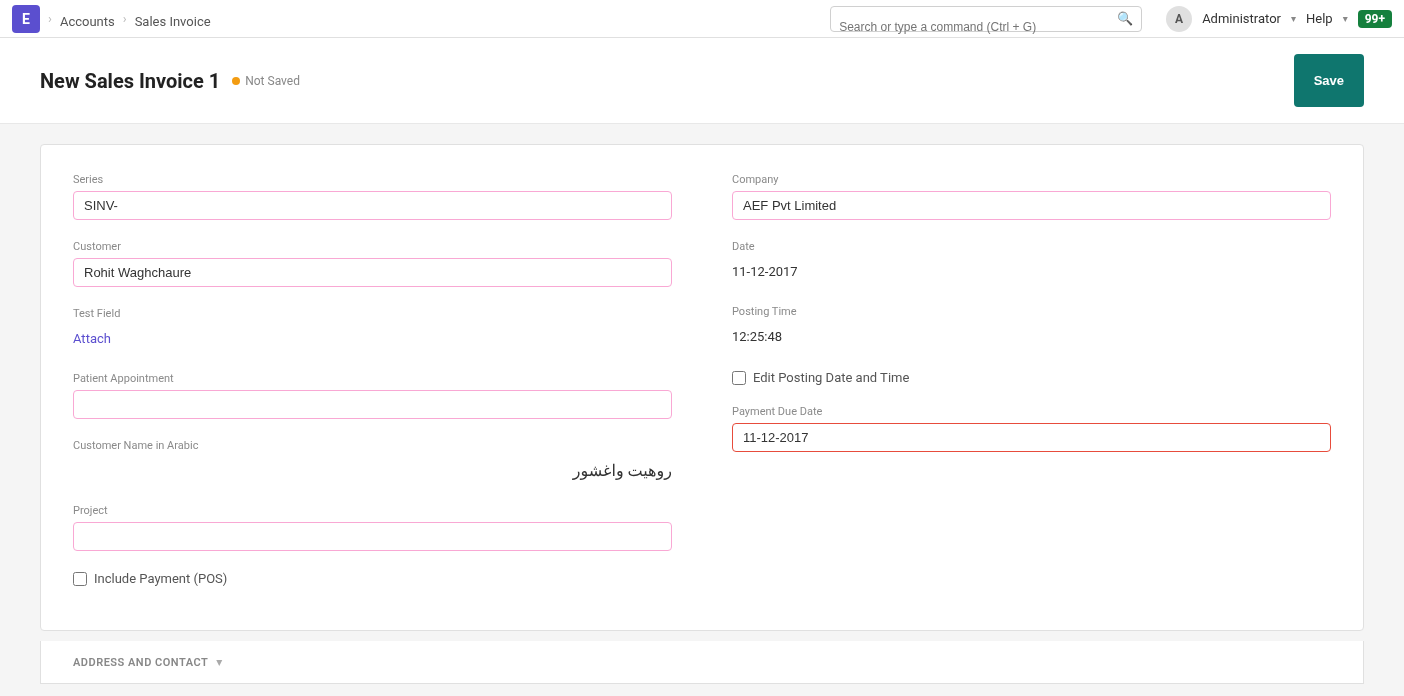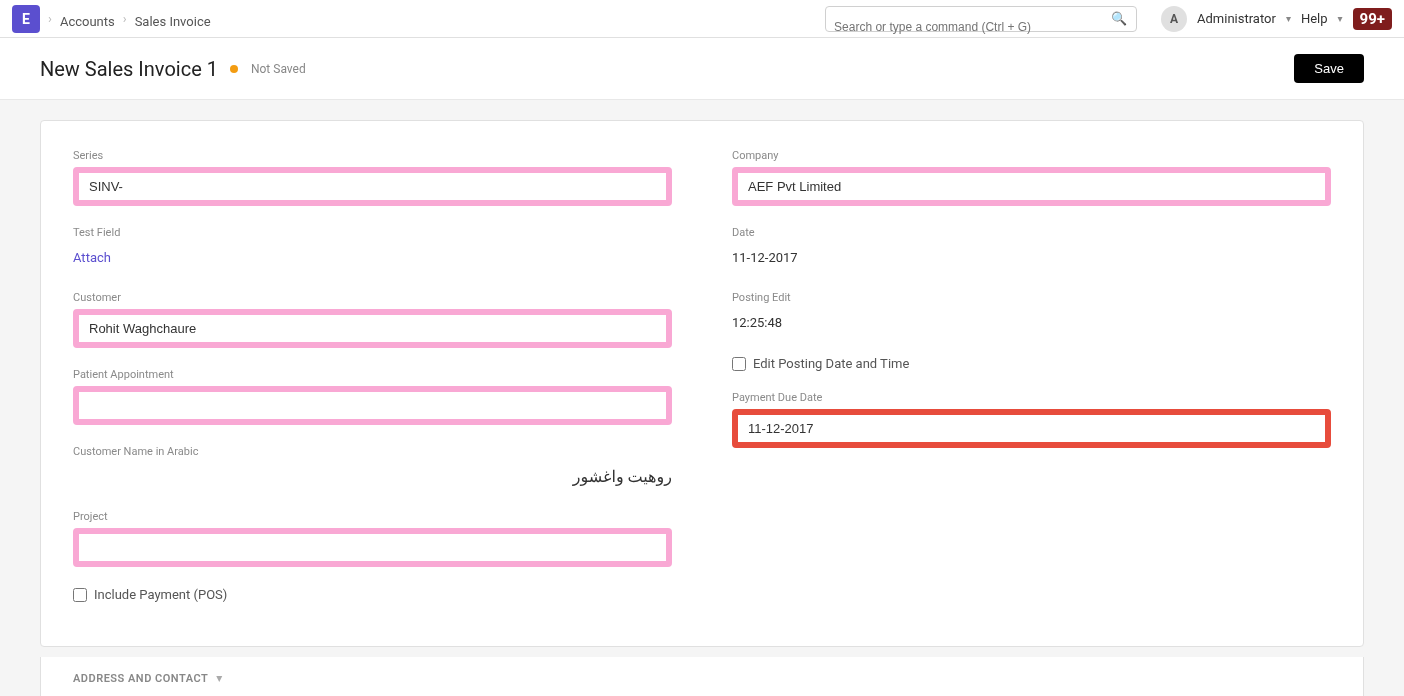--- a/index.html
+++ b/index.html
@@ -50,51 +50,51 @@
     .avatar-circle {
       width: 26px; height: 26px;
       background: #e0e0e0;
       border-radius: 50%;
       display: flex; align-items: center; justify-content: center;
       font-size: 12px; font-weight: bold; color: #555;
     }
     .admin-label { font-size: 13px; color: #333; cursor: pointer; }
     .help-label { font-size: 13px; color: #333; cursor: pointer; }
     .notif-badge {
-      background: #7f1d1d;
+      background: #15803d;
       color: #fff;
       border-radius: 4px;
       padding: 2px 7px;
-      font-size: 15px;
+      font-size: 12px;
       font-weight: bold;
     }
     .chevron { font-size: 10px; color: #888; }
 
     
     .page-header {
       background: #fff;
       border-bottom: 1px solid #e8e8e8;
       padding: 16px 40px;
       display: flex; align-items: center; justify-content: space-between;
     }
-    .page-title { font-size: 20px; font-weight: 400; color: #222; }
+    .page-title { font-size: 20px; font-weight: 700; color: #222; }
     .status-badge {
-      display: inline-flex; align-items: center; gap: 13px;
+      display: inline-flex; align-items: center; gap: 5px;
       margin-left: 12px;
       font-size: 12px; color: #888;
     }
     .status-dot { width: 8px; height: 8px; border-radius: 50%; background: #f39c12; display: inline-block; }
     .save-btn {
-      background: #000000;
+      background: #0f766e;
       color: #fff;
       border: none;
       border-radius: 4px;
-      padding: 7px 20px;
-      font-size: 13px;
-      font-weight: 400;
+      padding: 19px 20px;
+      font-size: 13px;
+      font-weight: 700;
       cursor: pointer;
     }
 
     
     .main-content {
       padding: 20px 40px;
     }
     .form-card {
       background: #fff;
       border: 1px solid #e0e0e0;
@@ -110,21 +110,21 @@
       margin-bottom: 20px;
     }
     .form-label {
       font-size: 11px;
       color: #8a8a8a;
       margin-bottom: 5px;
       display: block;
     }
     .form-input {
       width: 100%;
-      border: 6px solid #f9a8d4;
+      border: 1px solid #f9a8d4;
       border-radius: 4px;
       padding: 6px 10px;
       font-size: 13px;
       color: #333;
       outline: none;
       background: #fff;
     }
     .form-input.error { border-color: #e74c3c; }
     .form-static {
       font-size: 13px;
@@ -215,32 +215,32 @@
     <div class="form-grid">
 
       <div>
 
         <div class="form-group">
           <label class="form-label">Series</label>
           <input class="form-input" type="text" value="SINV-" style="">
         </div>
 
         <div class="form-group">
+          <label class="form-label">Customer</label>
+          <input class="form-input" type="text" value="Rohit Waghchaure" style="">
+        </div>
+
+        <div class="form-group">
           <label class="form-label">Test Field</label>
           <div class="form-static">
             <a class="attach-link">Attach</a>
           </div>
         </div>
 
         <div class="form-group">
-          <label class="form-label">Customer</label>
-          <input class="form-input" type="text" value="Rohit Waghchaure" style="">
-        </div>
-
-        <div class="form-group">
           <label class="form-label">Patient Appointment</label>
           <input class="form-input" type="text" style="">
         </div>
 
         <div class="form-group">
           <label class="form-label">Customer Name in Arabic</label>
           <div class="form-static-arabic">روهيت واغشور</div>
         </div>
 
 
@@ -262,21 +262,21 @@
           <label class="form-label">Company</label>
           <input class="form-input" type="text" value="AEF Pvt Limited" style="">
         </div>
 
         <div class="form-group">
           <label class="form-label">Date</label>
           <div class="form-static">11-12-2017</div>
         </div>
 
         <div class="form-group">
-          <label class="form-label">Posting Edit</label>
+          <label class="form-label">Posting Time</label>
           <div class="form-static">12:25:48</div>
         </div>
 
         <div class="form-group">
           <div class="checkbox-row" style="margin-bottom:0;">
             <input type="checkbox" id="edit-posting" style="">
             <label for="edit-posting">Edit Posting Date and Time</label>
           </div>
         </div>
 

